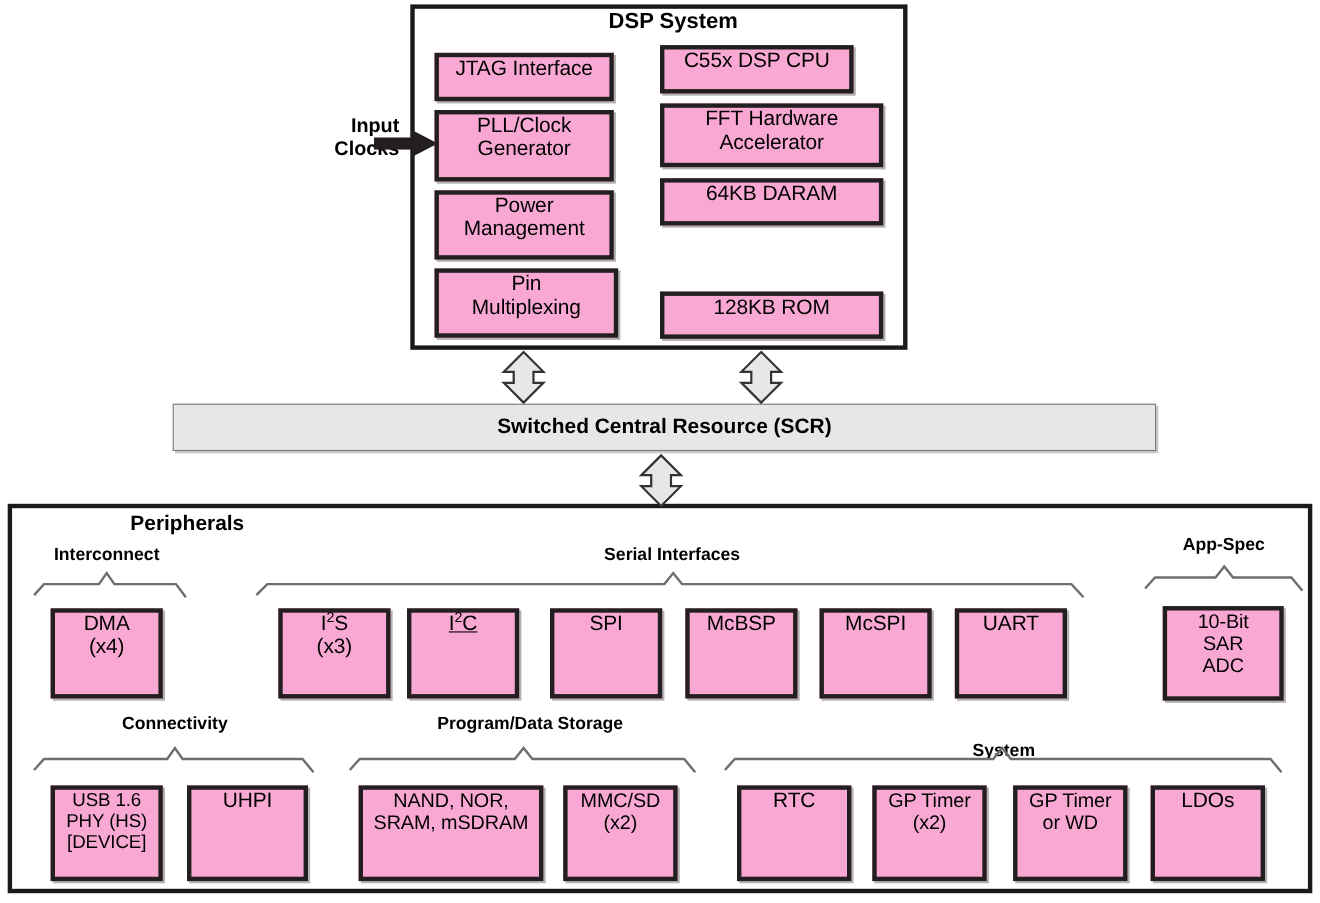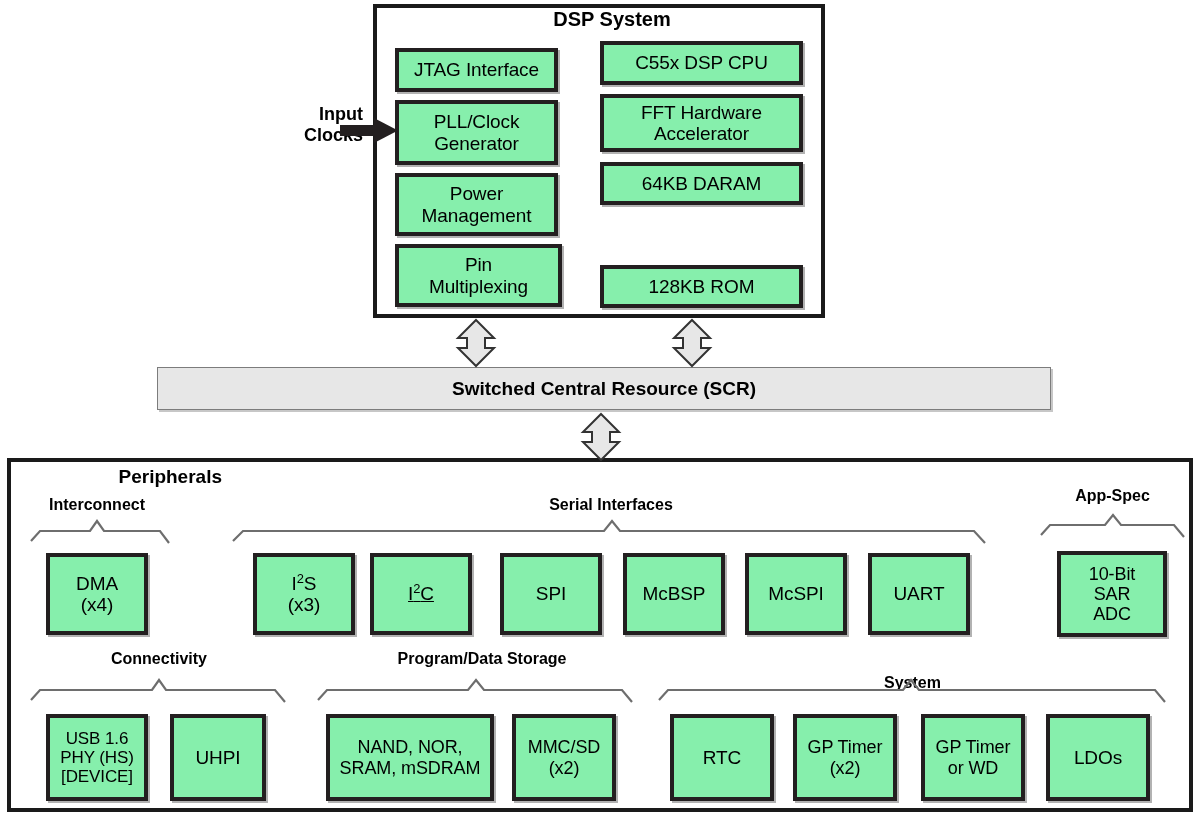--- a/index.html
+++ b/index.html
@@ -25,24 +25,24 @@
   
   .outer-box {
     position: absolute;
     border: 4px solid #1a1a1a;
     background: #ffffff;
     box-sizing: border-box;
   }
   .unit {
     position: absolute;
     border: 4px solid #231f20;
-    background: #86efac;
+    background: #f9a8d4;
     box-sizing: border-box;
     display: flex;
-    align-items: center;
+    align-items: flex-start;
     justify-content: center;
     text-align: center;
     font-size: 19px;
     line-height: 1.12;
     letter-spacing: -0.1px;
     box-shadow: 2px 2px 0 rgba(0,0,0,0.30);
   }
 
   .title {
     position: absolute;
@@ -115,21 +115,21 @@
   </div>
   <div class="unit" style="left:395px; top:173px; width:163px; height:63px; white-space:pre-line;">
     <span>Power
 Management</span>
   </div>
   <div class="unit" style="left:395px; top:244px; width:167px; height:63px; white-space:pre-line;">
     <span>Pin
 Multiplexing</span>
   </div>
 
-  <div class="unit" style="left:600px; top:41px; width:203px; height:44px;">
+  <div class="unit" style="left:600px; top:41px; width:176px; height:44px;">
     <span>C55x DSP CPU</span>
   </div>
   <div class="unit" style="left:600px; top:94px; width:203px; height:58px; white-space:pre-line;">
     <span>FFT Hardware
 Accelerator</span>
   </div>
   <div class="unit" style="left:600px; top:162px; width:203px; height:43px;">
     <span>64KB DARAM</span>
   </div>
   <div class="unit" style="left:600px; top:265px; width:203px; height:43px;">
@@ -188,21 +188,21 @@
     </span>
   </div>
 
   <div class="unit" style="left:46px; top:714px; width:102px; height:87px; font-size:17px;">
     <span>
       <span>USB 1.6</span><br>
       <span>PHY (HS)</span><br>
       <span>[DEVICE]</span>
     </span>
   </div>
-  <div class="unit" style="left:170px; top:714px; width:96px; height:87px;">
+  <div class="unit" style="left:170px; top:714px; width:110px; height:87px;">
     <span>UHPI</span>
   </div>
 
   <div class="unit" style="left:326px; top:714px; width:168px; height:87px; font-size:18px;">
     <span>
       <span>NAND, NOR,</span><br>
       <span>SRAM, mSDRAM</span>
     </span>
   </div>
   <div class="unit" style="left:512px; top:714px; width:104px; height:87px; font-size:18px;">

